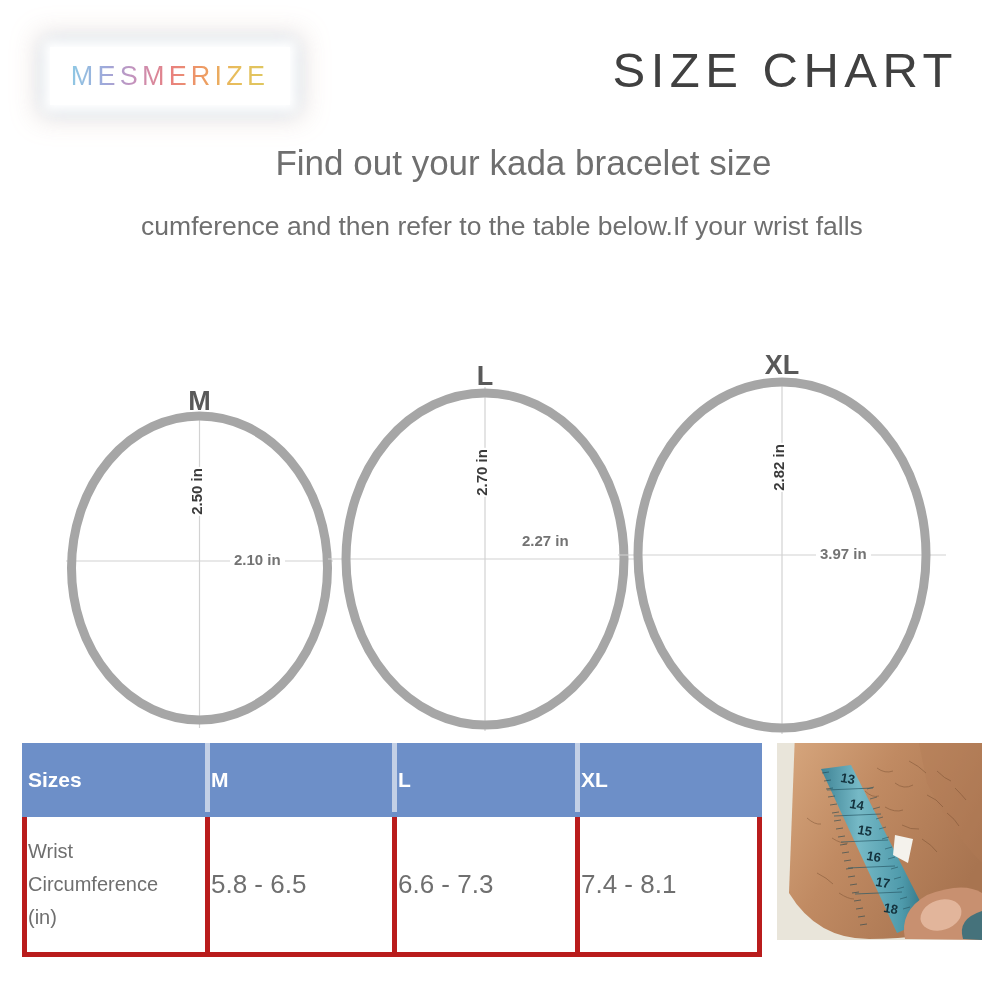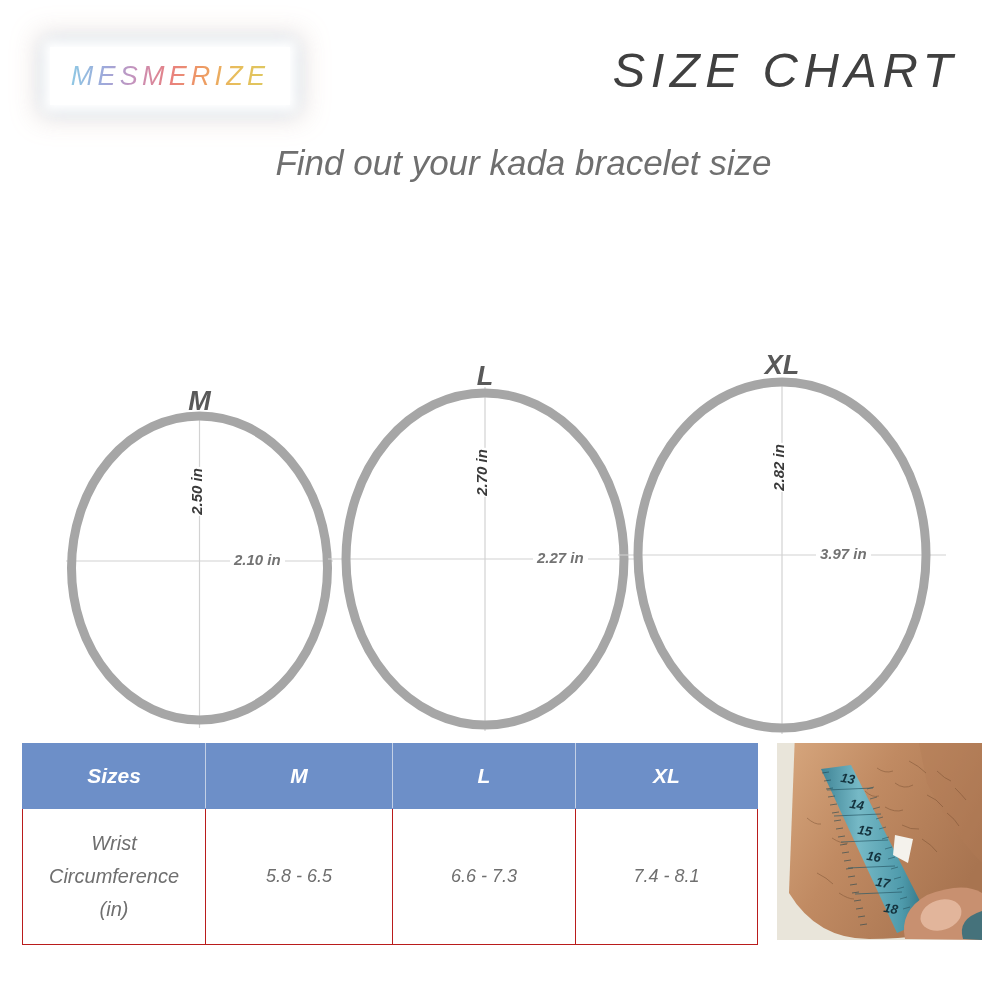--- a/index.html
+++ b/index.html
@@ -10,21 +10,20 @@
   }
   body {
     font-family: "Liberation Sans", sans-serif;
   }
   #page {
     position: relative;
     width: 1000px;
     height: 1000px;
     background: #ffffff;
     overflow: hidden;
-    font-style: italic;
   }
 
   
   #brand-logo {
     position: absolute;
     left: 50px;
     top: 47px;
     width: 240px;
     height: 58px;
     background: #ffffff;
@@ -155,37 +154,37 @@
   
   #size-table {
     position: absolute;
     left: 22px;
     top: 743px;
     width: 735px;
     border-collapse: collapse;
     table-layout: fixed;
   }
   #size-table th, #size-table td {
-    border: 1px solid #b91c1c;
-    text-align: center;
+    border: 5px solid #b91c1c;
+    text-align: left;
     vertical-align: middle;
   }
   #size-table thead th {
     background: #6d8fc8;
     color: #ffffff;
     font-size: 21px;
     font-weight: 700;
     height: 62px;
     border-color: #6d8fc8;
     border-right-color: #c3d0e6;
   }
   #size-table thead th:last-child { border-right-color: #6d8fc8; }
   #size-table tbody td {
     height: 133px;
-    font-size: 18px;
+    font-size: 26px;
     color: #6f6f6f;
     font-weight: 400;
     line-height: 33px;
   }
   #size-table tbody td.label-cell { font-size: 20px; }
 
   
   #wrist-photo {
     position: absolute;
     left: 777px;
@@ -204,41 +203,42 @@
 
   <div id="brand-logo">
     <span class="wordmark">MESMERIZE</span>
   </div>
 
   <div id="size-chart-title">SIZE CHART</div>
 
   <div id="subtitle">Find out your kada bracelet size</div>
 
   <div id="intro-paragraph">
+    <span class="line">cumference and then refer to the table below.If your wrist falls</span>
   </div>
 
   <div class="oval-figure" style="left:66px; top:388px; width:267px; height:340px;">
     <div class="oval-label" style="top:0px;">M</div>
     <svg class="oval-svg" width="267" height="340" viewBox="0 0 267 340">
       <line x1="0" y1="173" x2="267" y2="173" stroke="#d2d2d2" stroke-width="1.2"></line>
       <line x1="133.5" y1="24" x2="133.5" y2="340" stroke="#d2d2d2" stroke-width="1.2"></line>
       <ellipse cx="133.5" cy="180" rx="128" ry="152" fill="none" stroke="#a6a6a6" stroke-width="9"></ellipse>
     </svg>
     <div class="dim-h" style="left:164px; top:162px;">2.10 in</div>
     <div class="dim-v" style="left:106px; top:92px;">2.50 in</div>
   </div>
 
   <div class="oval-figure" style="left:340px; top:363px; width:290px; height:368px;">
     <div class="oval-label" style="top:0px;">L</div>
     <svg class="oval-svg" width="290" height="368" viewBox="0 0 290 368">
       <line x1="-12" y1="196" x2="302" y2="196" stroke="#d2d2d2" stroke-width="1.2"></line>
       <line x1="145" y1="24" x2="145" y2="368" stroke="#d2d2d2" stroke-width="1.2"></line>
       <ellipse cx="145" cy="196" rx="139" ry="166" fill="none" stroke="#a6a6a6" stroke-width="9"></ellipse>
     </svg>
-    <div class="dim-h" style="left:178px; top:185px;margin-left:15px;">2.27 in</div>
+    <div class="dim-h" style="left:178px; top:168px;">2.27 in</div>
     <div class="dim-v" style="left:117px; top:98px;">2.70 in</div>
   </div>
 
   <div class="oval-figure" style="left:632px; top:352px; width:300px; height:382px;">
     <div class="oval-label" style="top:0px;">XL</div>
     <svg class="oval-svg" width="300" height="382" viewBox="0 0 300 382">
       <line x1="-14" y1="203" x2="314" y2="203" stroke="#d2d2d2" stroke-width="1.2"></line>
       <line x1="150" y1="26" x2="150" y2="382" stroke="#d2d2d2" stroke-width="1.2"></line>
       <ellipse cx="150" cy="203" rx="144" ry="173" fill="none" stroke="#a6a6a6" stroke-width="9"></ellipse>
     </svg>

